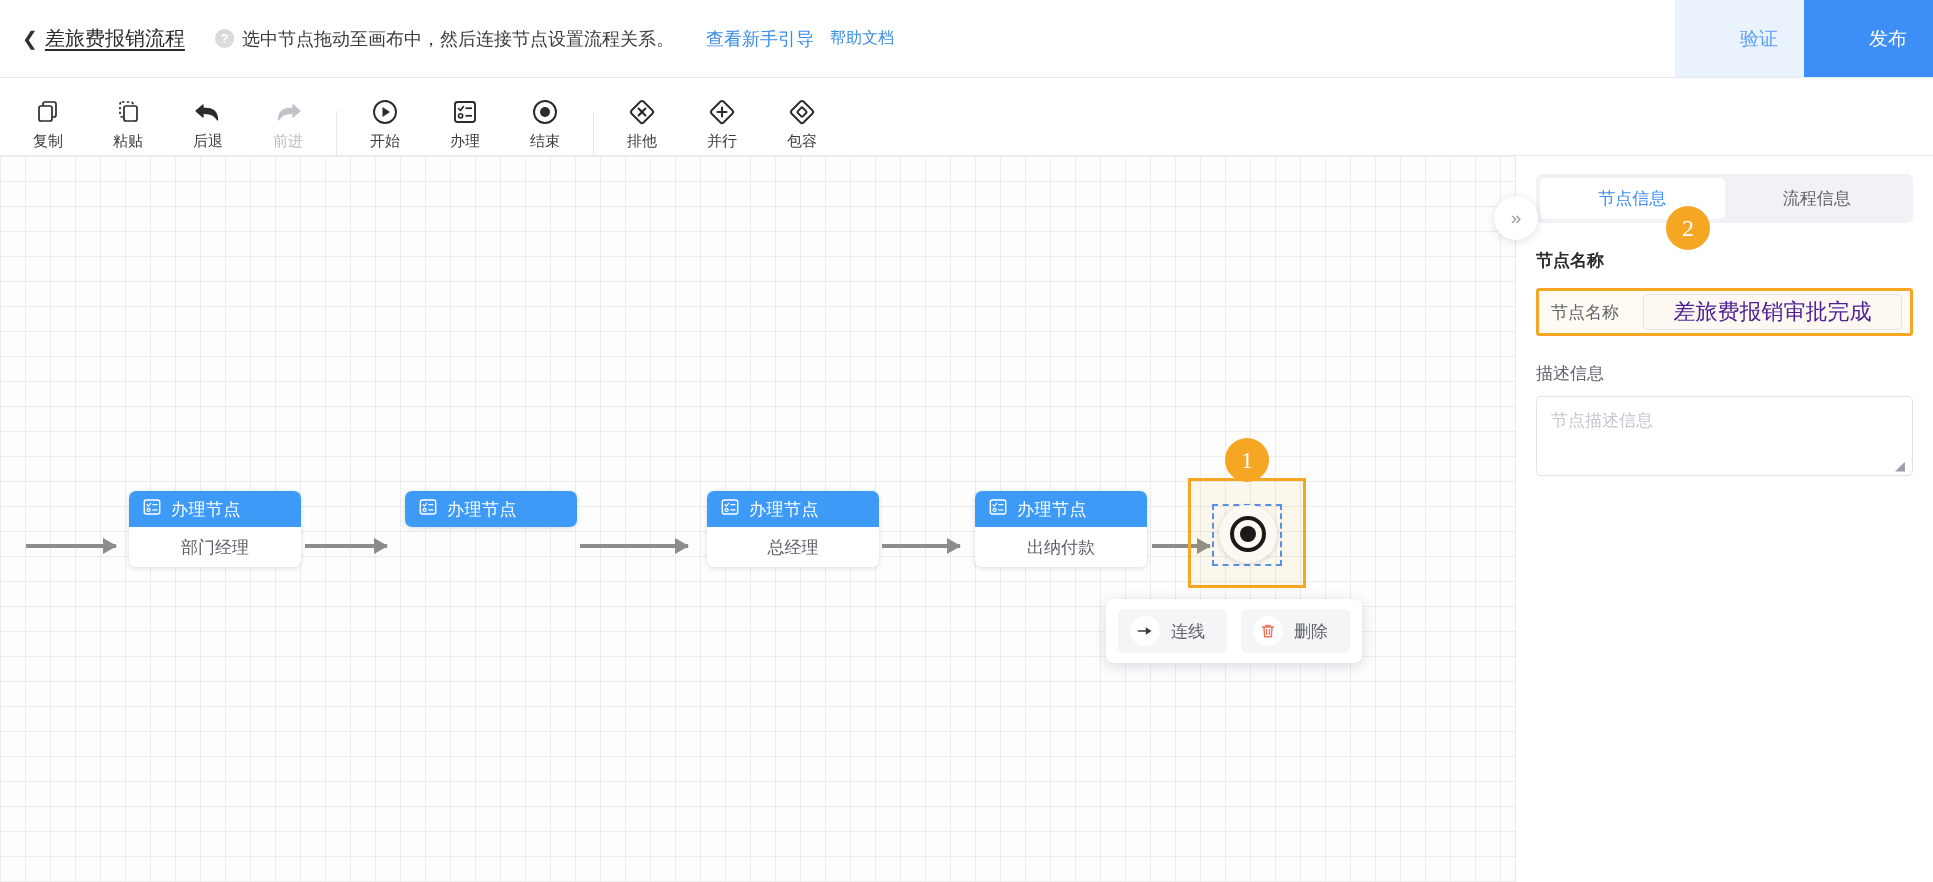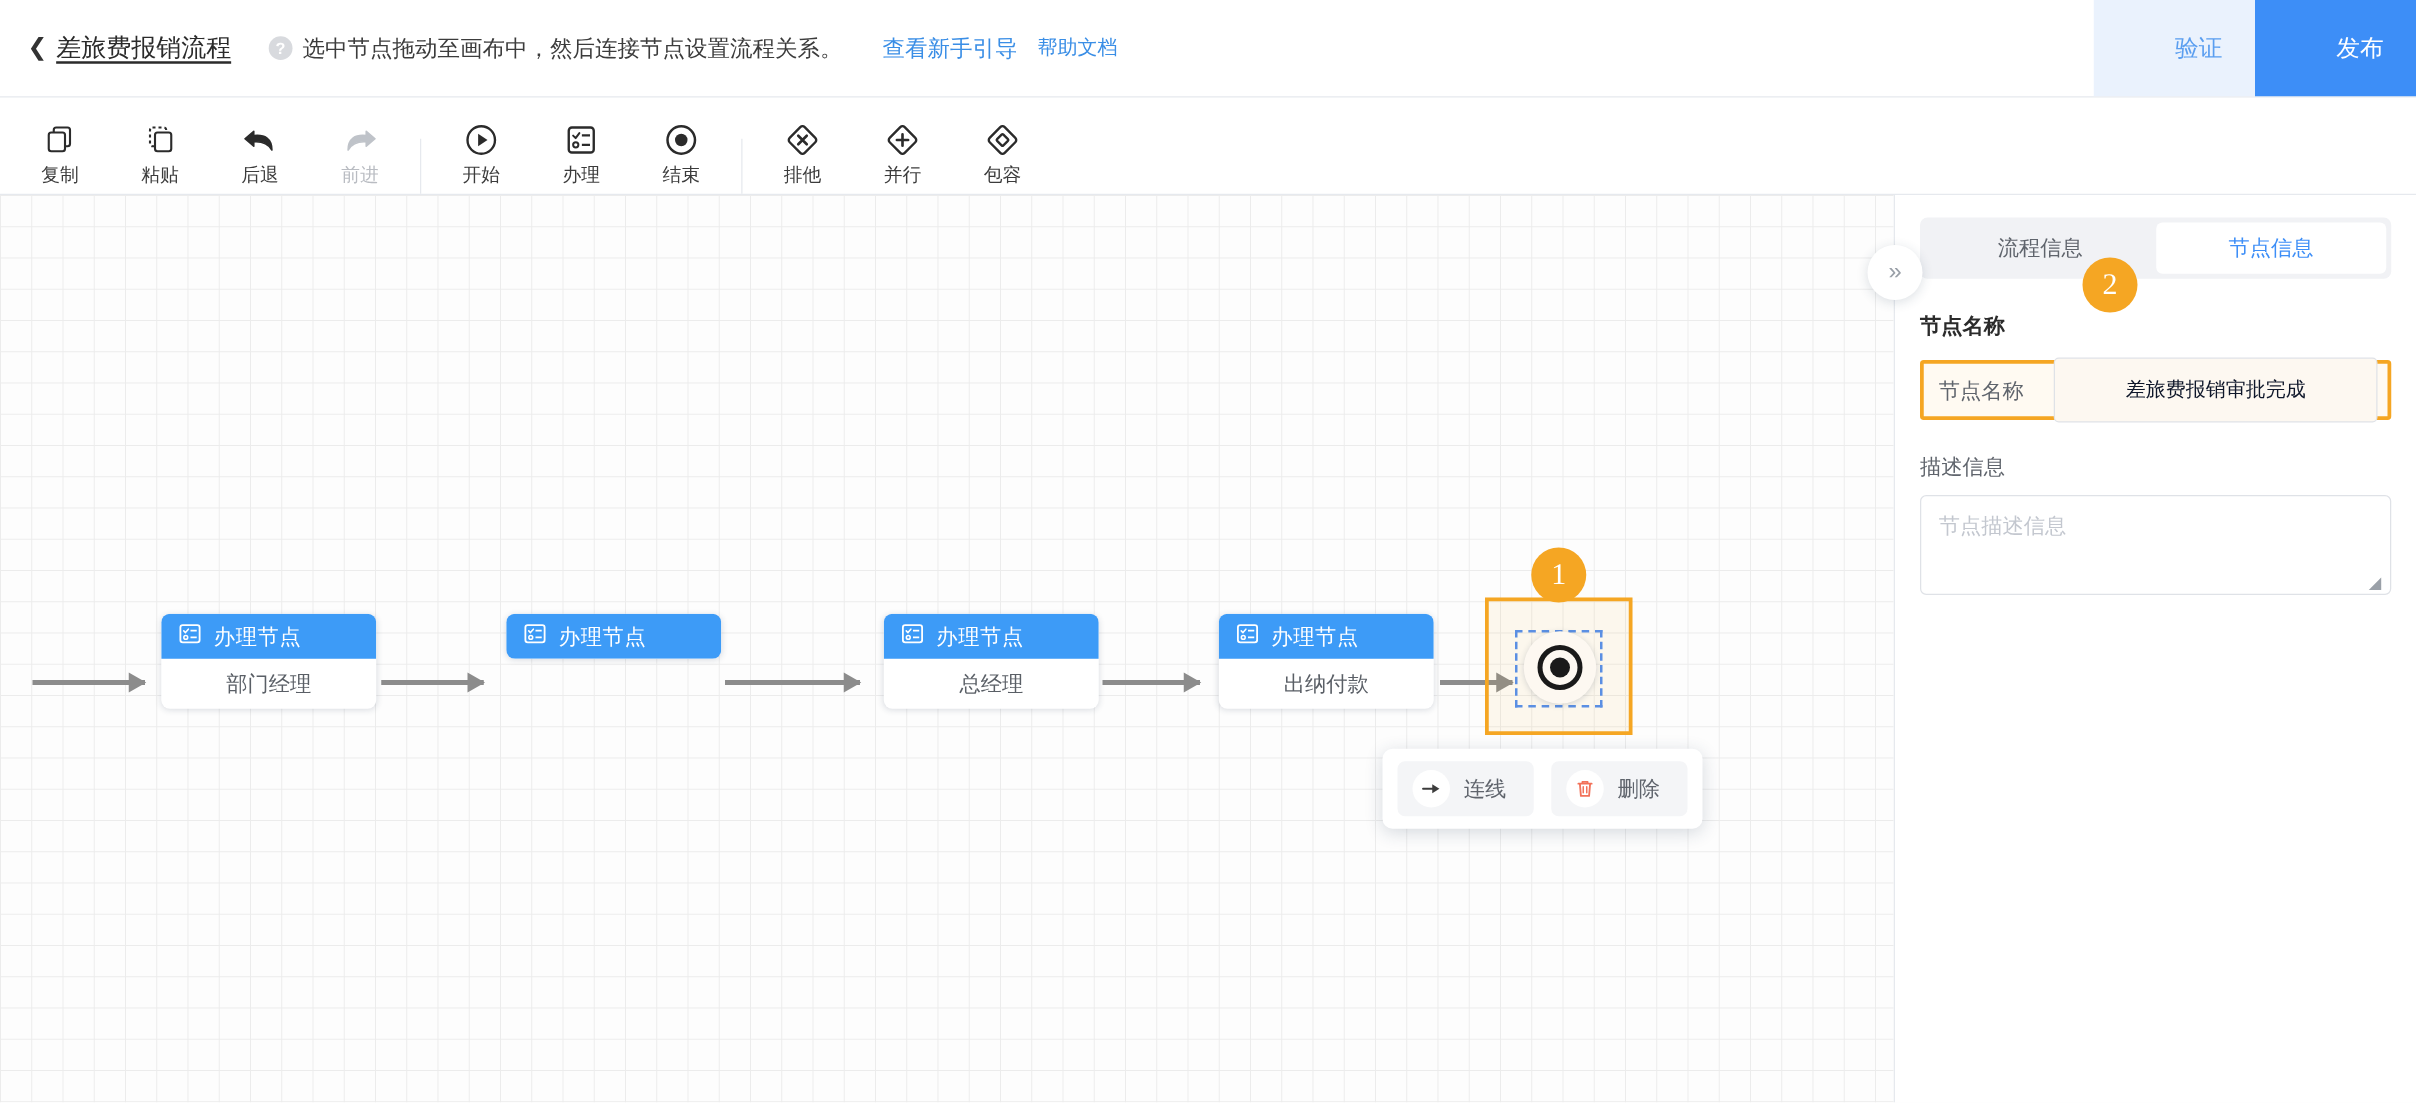--- a/index.html
+++ b/index.html
@@ -368,29 +368,29 @@
     padding: 0 8px 0 12px;
   }
   .field-label {
     font-size: 17px;
     color: #5f646c;
     white-space: nowrap;
   }
   .field-input {
     flex: 1;
     margin-left: 24px;
-    height: 52px;
+    height: 36px;
     border: 1px solid #dfe2e7;
     border-radius: 4px;
     background: #fdf8f1;
     display: flex;
     align-items: center;
     justify-content: center;
-    font-size: 16px;
-    color: #0f172a;
+    font-size: 22px;
+    color: #4c1d95;
     box-sizing: border-box;
   }
   .panel-label {
     font-size: 17px;
     color: #5f646c;
     margin-top: 26px;
   }
   .panel-textarea {
     margin-top: 11px;
     height: 80px;
@@ -674,22 +674,22 @@
       </div>
     </div>
 
     <div class="panel">
 
       <div class="collapse-btn">
         <span>»</span>
       </div>
 
       <div class="panel-tabs">
+        <div class="panel-tab active">节点信息</div>
         <div class="panel-tab">流程信息</div>
-        <div class="panel-tab active">节点信息</div>
       </div>
 
       <div class="panel-section-title">节点名称</div>
 
       <div class="badge" style="left:150px; top:50px;">
         <span>2</span>
       </div>
 
       <div class="field-row">
         <span class="field-label">节点名称</span>

